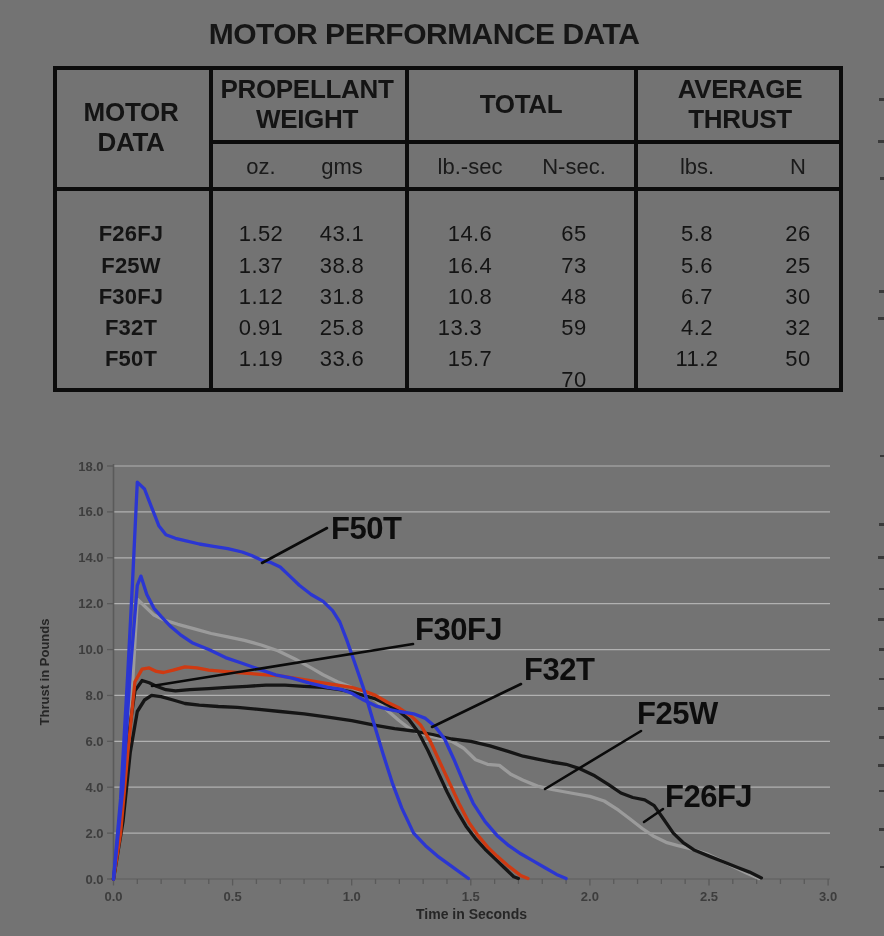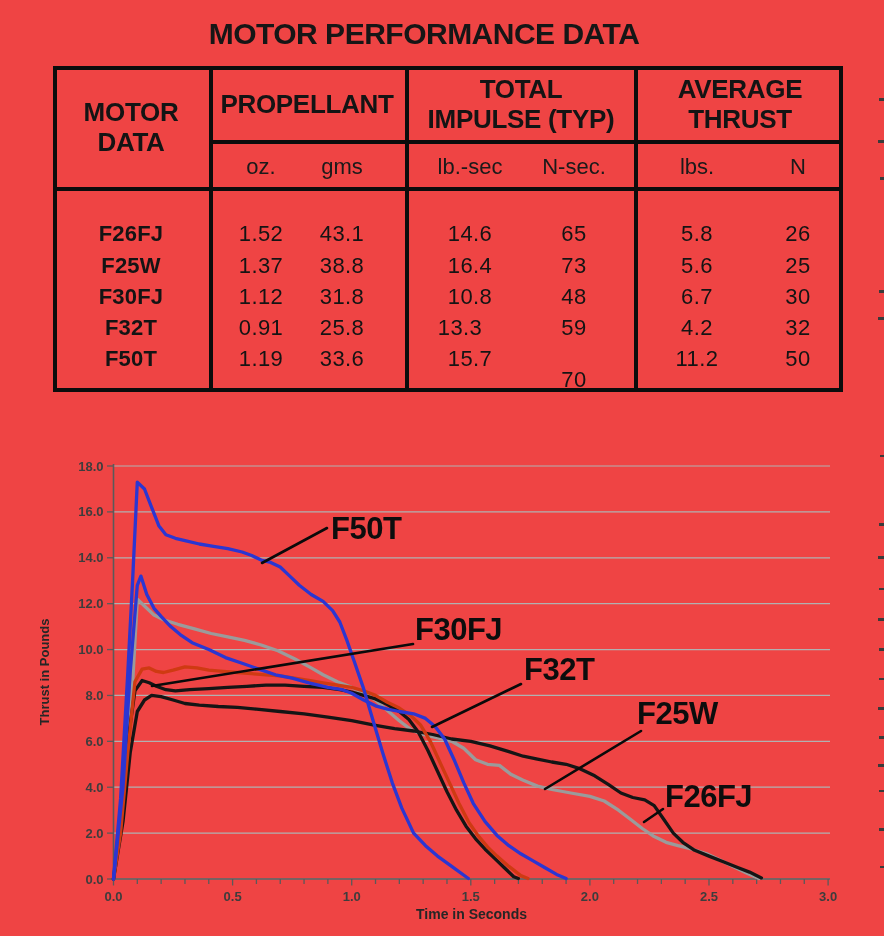--- a/index.html
+++ b/index.html
@@ -1,16 +1,16 @@
 <!DOCTYPE html>
 <html><head>
 <meta charset="utf-8">
 <style>
   html,body{margin:0;padding:0;background:#ffffff;}
-  #page{position:relative;width:884px;height:936px;background:#ef4444;overflow:hidden;
+  #page{position:relative;width:884px;height:936px;background:#737373;overflow:hidden;
         font-family:"Liberation Sans","DejaVu Sans",sans-serif;color:#111;}
   .abs{position:absolute;}
   .ctr{position:absolute;transform:translate(-50%,-50%);white-space:nowrap;text-align:right;}
   .doc-title{position:absolute;left:0;right:36px;text-align:center;font-weight:bold;
              font-size:30px;letter-spacing:-0.5px;color:#161616;}
   
   .tline{position:absolute;background:#0c0c0c;}
   .hdr{font-weight:bold;font-size:26px;line-height:30px;text-align:center;letter-spacing:-0.3px;color:#141414;}
   .unit{font-size:22px;color:#1a1a1a;}
   .cell{font-size:22px;letter-spacing:0.4px;color:#141414;}
@@ -40,24 +40,24 @@
 
     <div class="tline" style="left:209px;top:140px;width:634px;height:4px;"></div>
     <div class="tline" style="left:53px;top:187px;width:790px;height:4px;"></div>
 
     <div class="ctr hdr" style="left:131px;top:127px;">
       <div>MOTOR</div>
       <div>DATA</div>
     </div>
     <div class="ctr hdr" style="left:307px;top:104px;">
       <div>PROPELLANT</div>
+      <div>WEIGHT</div>
     </div>
     <div class="ctr hdr" style="left:521px;top:104px;">
       <div>TOTAL</div>
-      <div>IMPULSE (TYP)</div>
     </div>
     <div class="ctr hdr" style="left:740px;top:104px;">
       <div>AVERAGE</div>
       <div>THRUST</div>
     </div>
 
     <div id="table-cells">
         <div class="ctr unit" style="left: 261px; top: 167px;">oz.</div>
         <div class="ctr unit" style="left: 342px; top: 167px;">gms</div>
         <div class="ctr unit" style="left: 470px; top: 167px;">lb.-sec</div>

